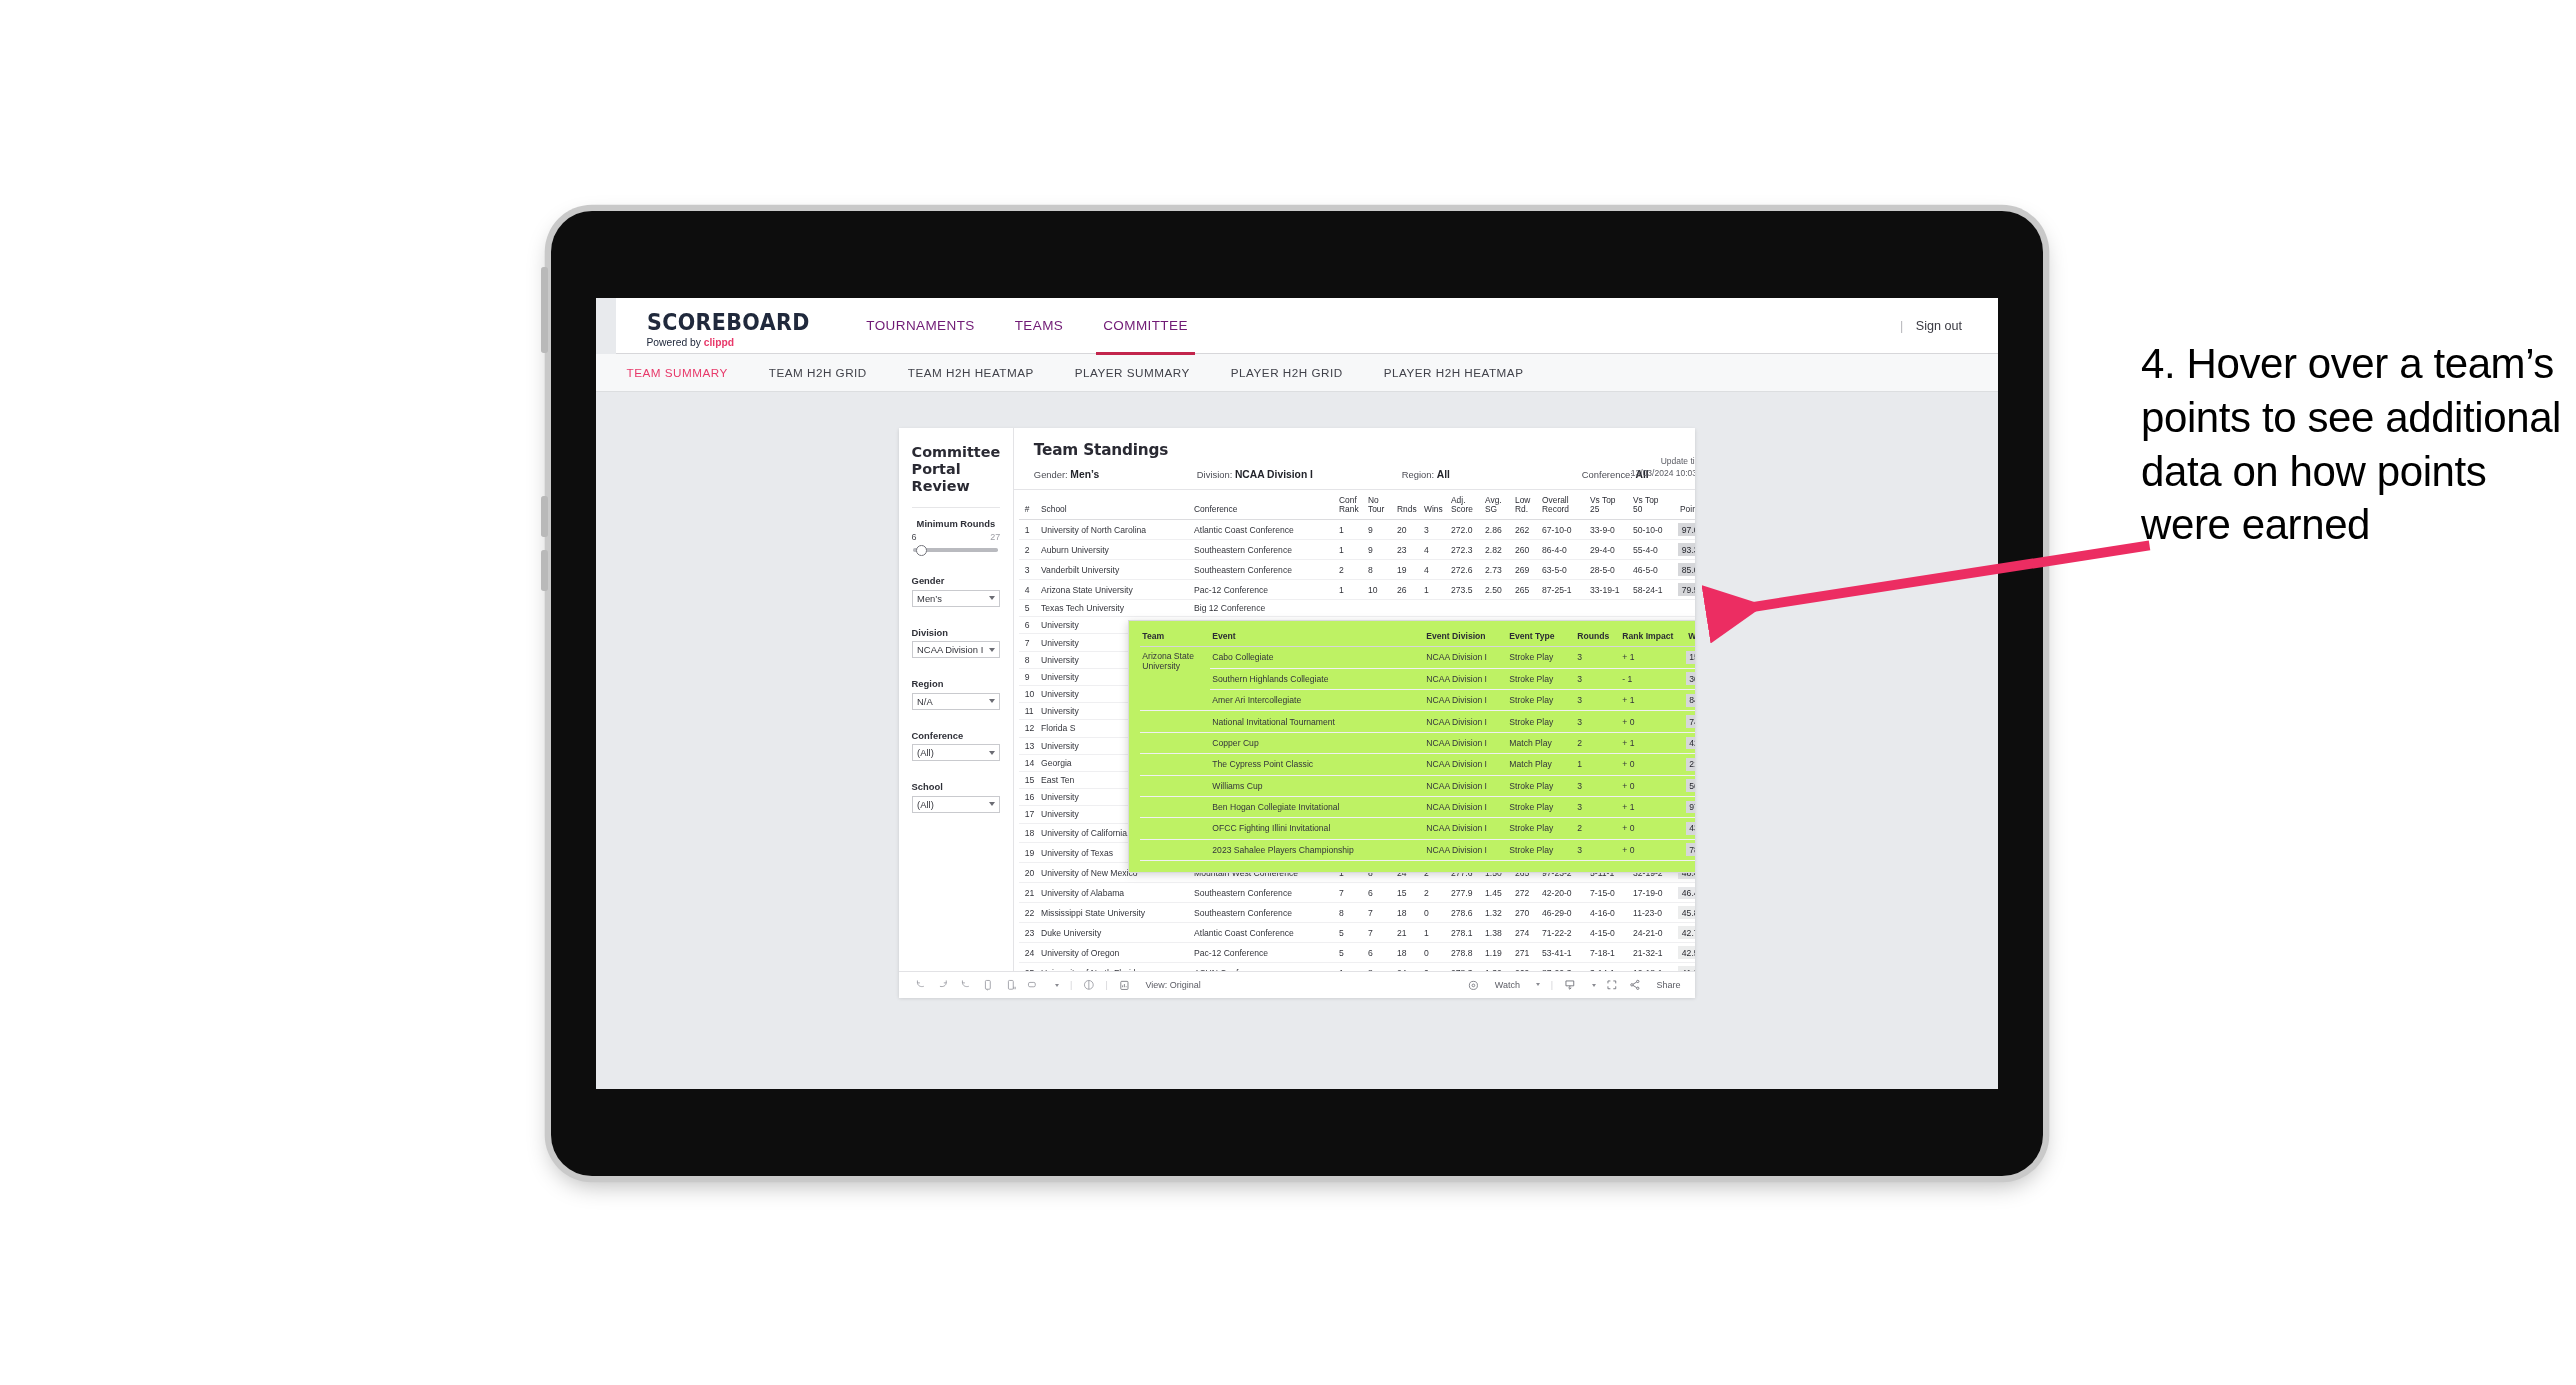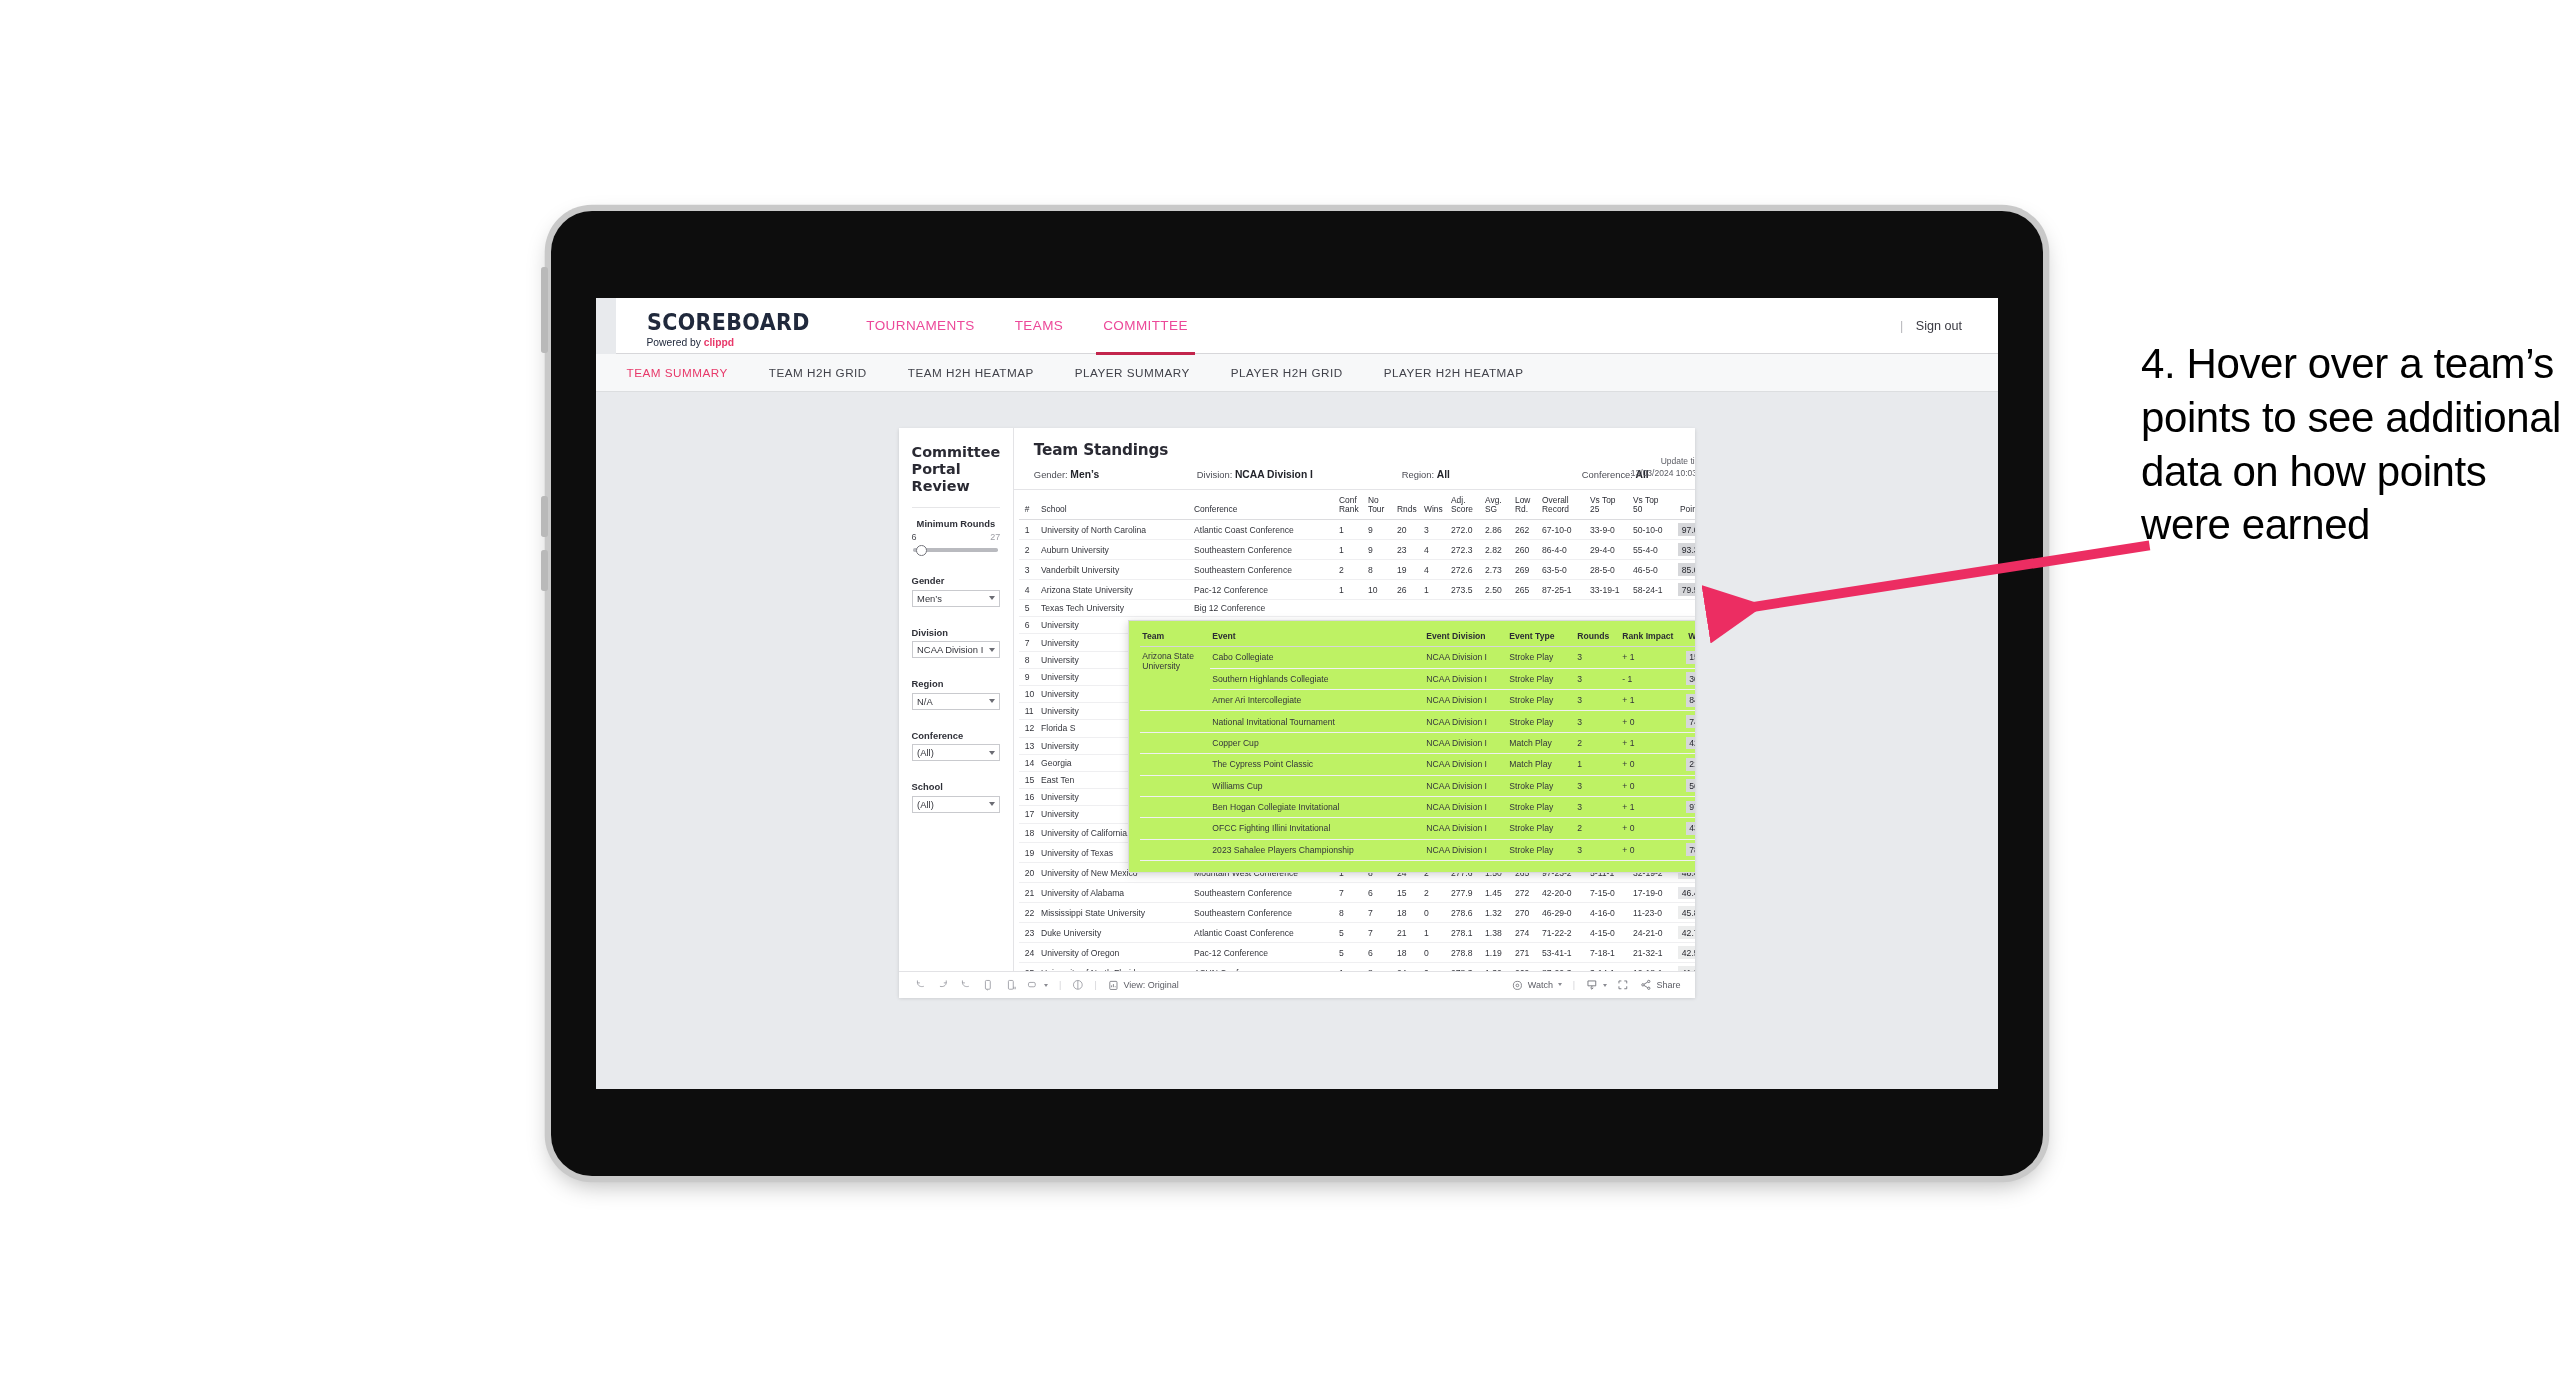--- a/index.html
+++ b/index.html
@@ -68,21 +68,21 @@
     color: #20293c;
     margin-top: 3.6px;
     white-space: nowrap;
   }
   .brand-sub .pink { color: #e8396a; font-weight: 700; }
 
   .navitem {
     display: flex; align-items: center;
     padding: 0 20px;
     font-size: 13.5px;
-    color: #ec4899;
+    color: #701a75;
     letter-spacing: 0.4px;
     cursor: pointer;
     position: relative;
   }
   .navitem.active::after {
     content: "";
     position: absolute;
     left: 12.6px; right: 12.6px; bottom: -1.8px;
     height: 2.7px;
     background: #c2254c;
@@ -292,21 +292,21 @@
     background: #fff;
     display: flex; align-items: center;
     padding: 0 14.4px 0 16px;
     font-size: 9px;
     color: #5c5d65;
     gap: 10.8px;
   }
   #vizbar .ic { color: #9a9ba2; display:flex; align-items:center; }
   #vizbar .sep { color: #d3d3d7; }
   #vizbar .grow { margin-left: auto; }
-  .bar-item { display: flex; align-items: center; gap: 5px; cursor: pointer; }
+  .bar-item { display: flex; align-items: center; gap: 16px; cursor: pointer; }
   .tiny-caret { width:0;height:0;border-left:2.7px solid transparent;border-right:2.7px solid transparent;border-top:3.6px solid #8a8b92; }
 
   
   #annot {
     position: absolute;
     left: 2141px; top: 337px;
     width: 422px;
     font-size: 42px;
     line-height: 1.28;
     color: #000;

